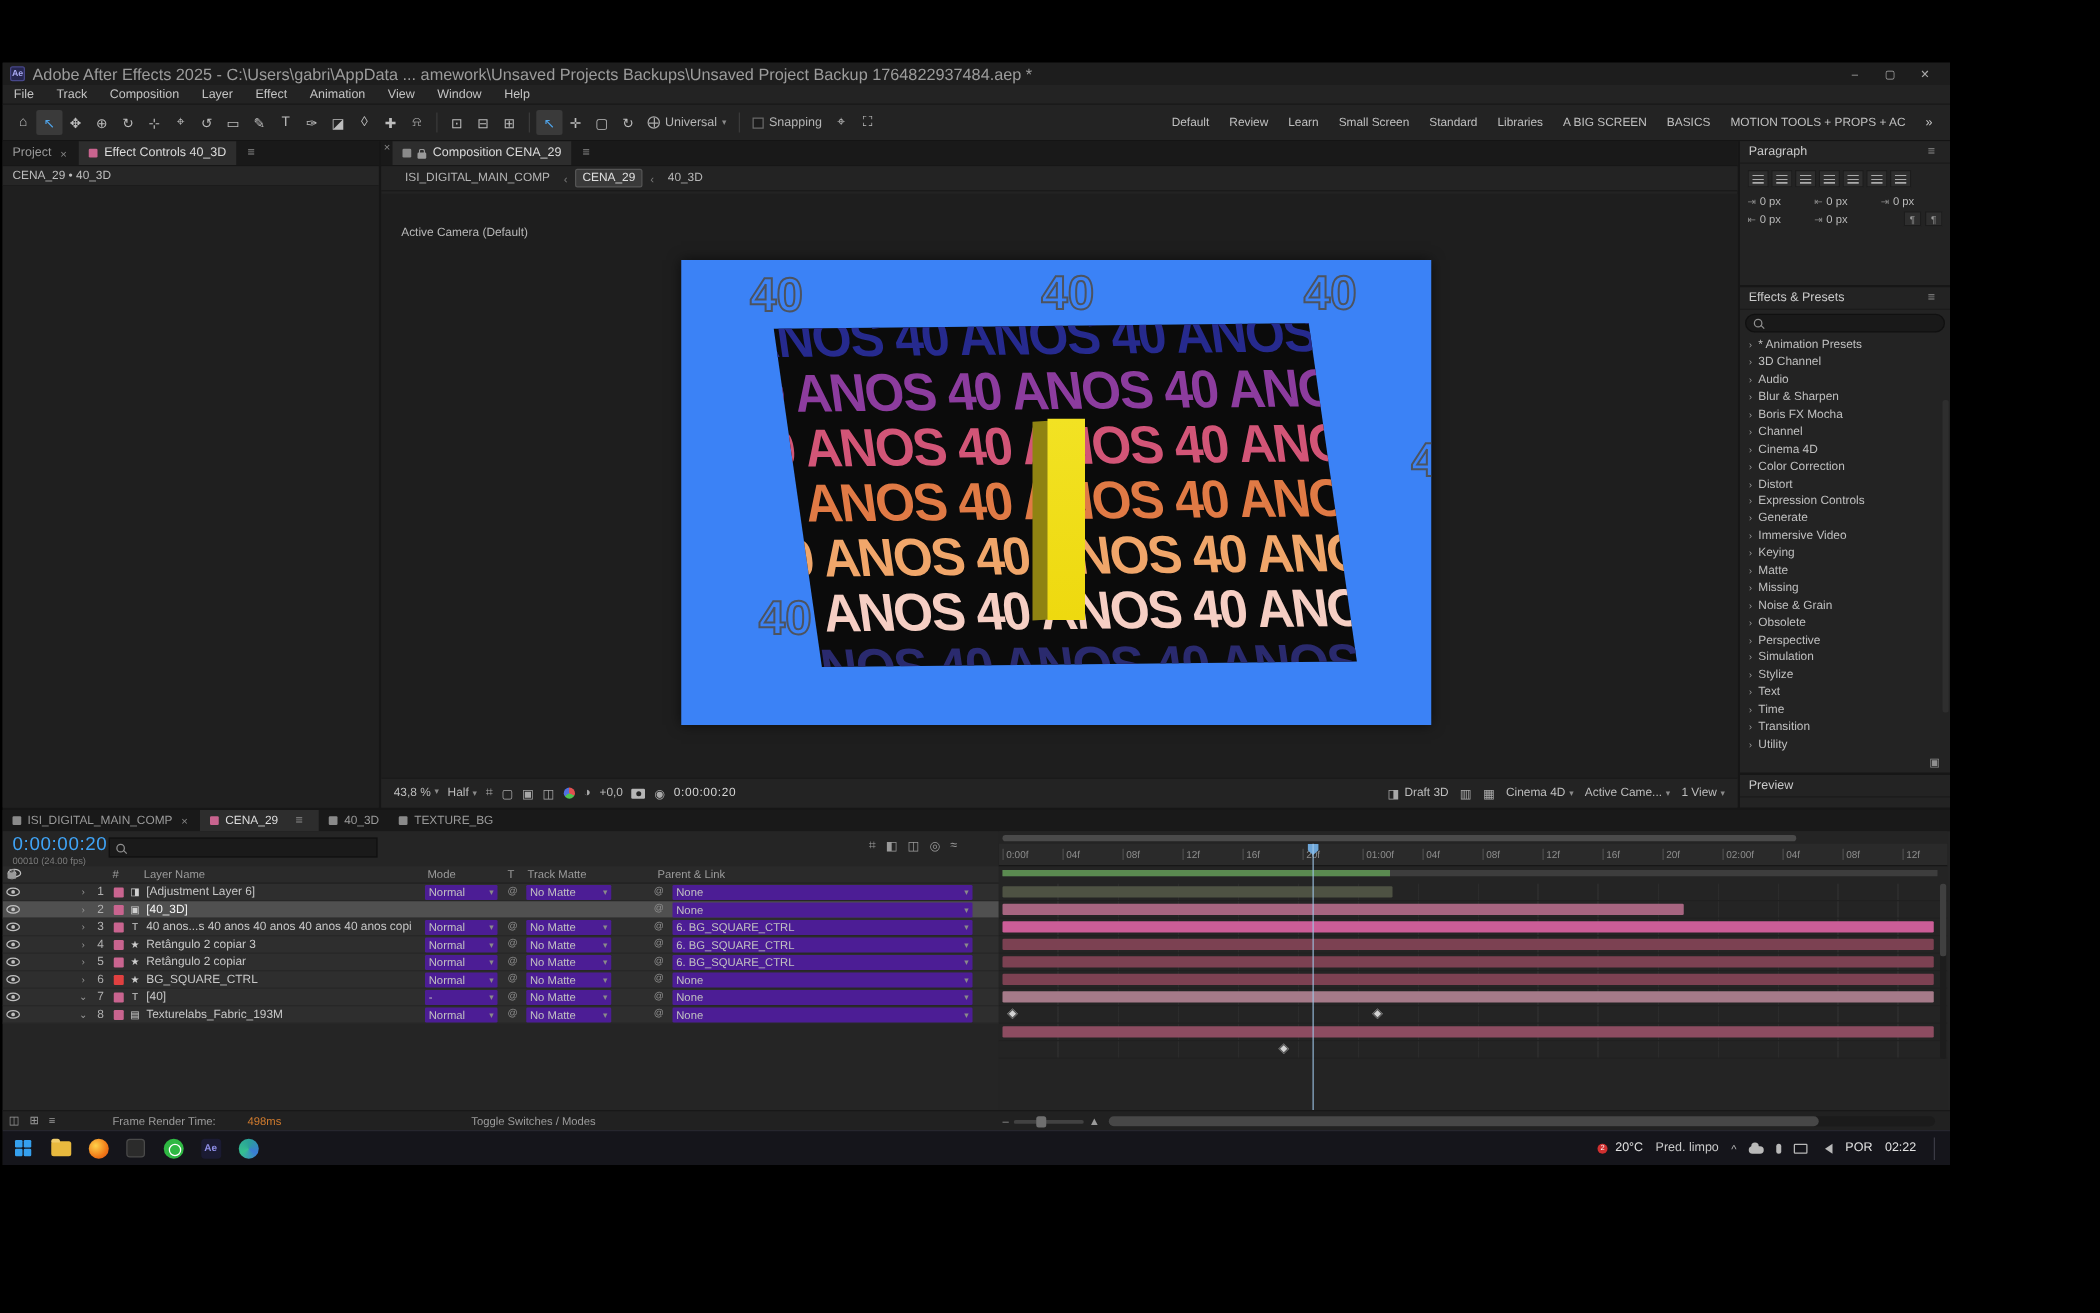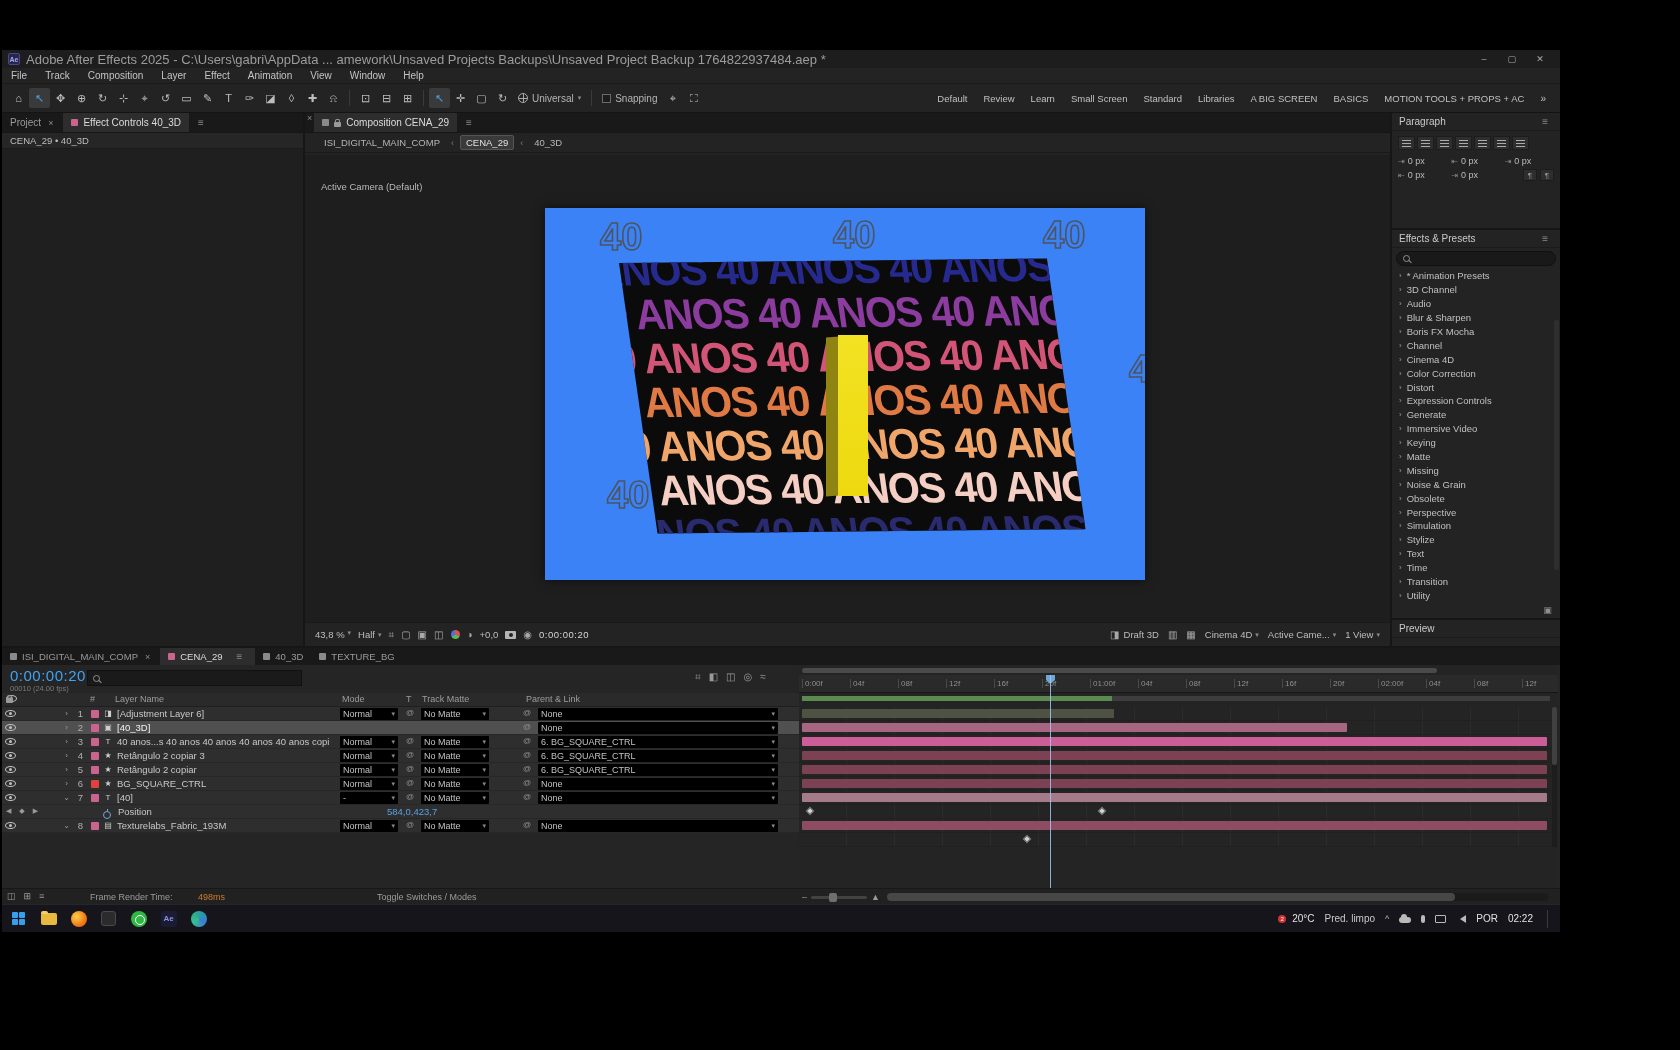--- a/index.html
+++ b/index.html
@@ -98,21 +98,21 @@
 .tl-row{height:14px;position:relative;background:#2e2e2e;border-bottom:1px solid #272727;font-size:9.5px;color:#c8c8c8;display:flex;align-items:center}
 .tl-row.sel{background:#505050;color:#f2f2f2}
 .cell-eye{width:16px;display:flex;justify-content:center}
 .cell-aud{width:14px}
 .cell-spacer{width:28px}
 .twirl{width:13px;color:#9a9a9a;font-size:8px;text-align:center}
 .lnum{width:15px;text-align:center;color:#b0b0b0}
 .chip{width:8px;height:8px;border-radius:1px;margin:0 3px}
 .ticon{width:12px;font-size:8px;color:#cfcfcf;text-align:center}
 .lname{margin-left:3px;width:212px;overflow:hidden;white-space:nowrap}
-.dd{position:absolute;top:1px;height:12px;background:#000000;border-radius:1px;display:flex;align-items:center;justify-content:space-between;padding:0 3px;font-size:9px;color:#c2c2c2;white-space:nowrap;overflow:hidden}
+.dd{position:absolute;top:1px;height:12px;background:#4c1d95;border-radius:1px;display:flex;align-items:center;justify-content:space-between;padding:0 3px;font-size:9px;color:#c2c2c2;white-space:nowrap;overflow:hidden}
 .dd.mode{left:338px;width:58px}
 .dd.matte{left:419px;width:68px}
 .dd.parent{left:536px;width:240px}
 .pick{position:absolute;top:1px;font-size:8px;color:#8e8e8e}
 .pick.t{left:404px}.pick.p{left:521px}
 .knav{position:absolute;left:4px;top:2px;font-size:7px;color:#9a9a9a;letter-spacing:3px}
 .pname{position:absolute;left:116px}
 .pvalue{position:absolute;top:1px}
 .swatchpos{position:absolute;left:101px;top:3px}
 
@@ -752,26 +752,20 @@
             <span>No Matte</span>
             <span class="caret">▾</span>
           </span>
           <span class="pick p">@</span>
           <span class="dd parent">
             <span>None</span>
             <span class="caret">▾</span>
           </span>
         </div>
         <div class="tl-row">
-          <span class="knav">◀ ◆ ▶</span>
-          <span class="i-stopwatch swatchpos"></span>
-          <span class="pname">Position</span>
-          <span class="pvalue" style="color: rgb(88, 160, 224); left: 385px;">584,0,423,7</span>
-        </div>
-        <div class="tl-row">
           <span class="cell-eye">
             <span class="i-eye"></span>
           </span>
           <span class="cell-aud"></span>
           <span class="cell-spacer"></span>
           <span class="twirl">⌄</span>
           <span class="lnum">8</span>
           <span class="chip" style="background: rgb(201, 100, 143);"></span>
           <span class="ticon">▤</span>
           <span class="lname">Texturelabs_Fabric_193M</span>

